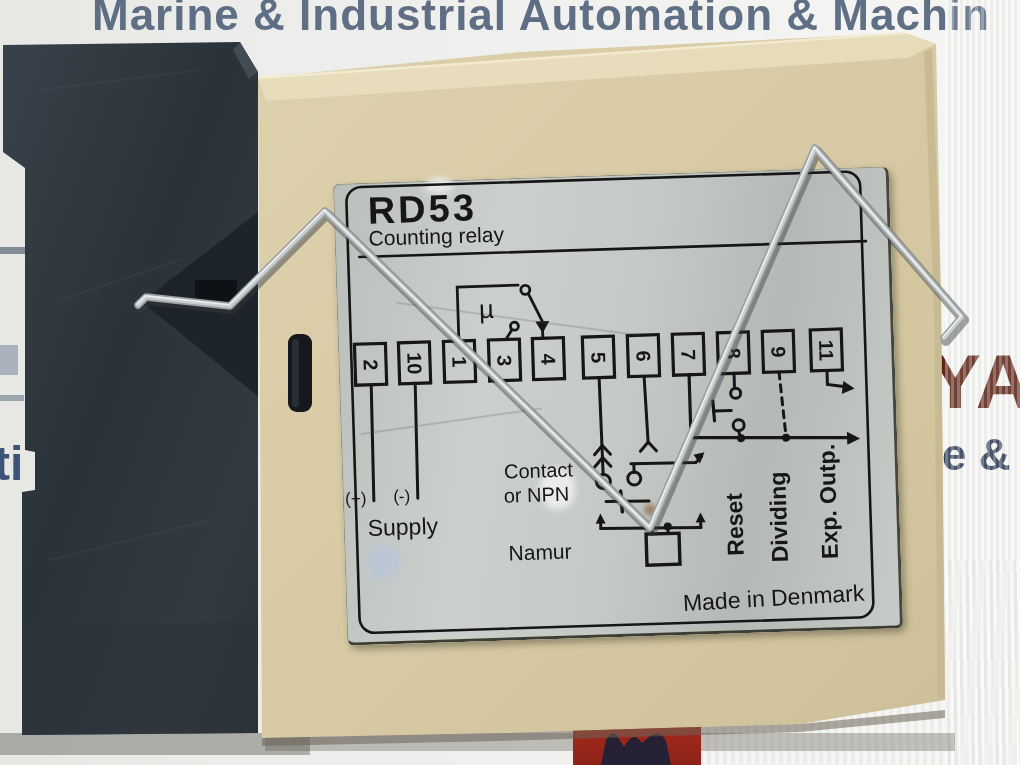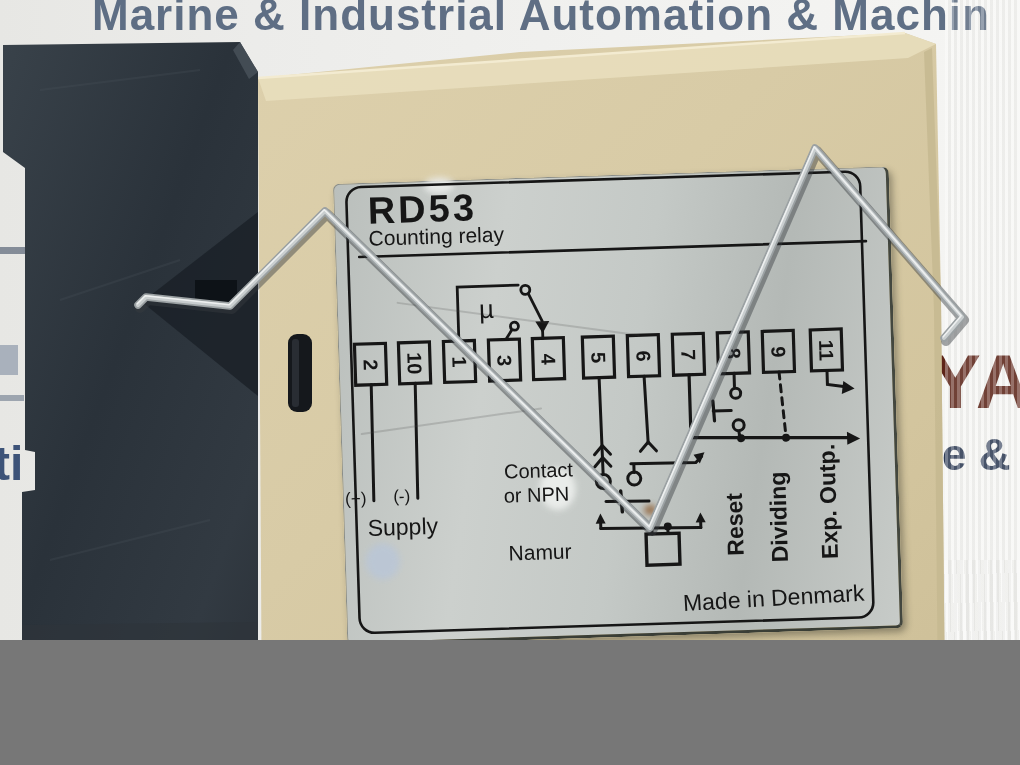--- a/index.html
+++ b/index.html
@@ -1,16 +1,16 @@
 <!DOCTYPE html>
 <html><head>
 <meta charset="utf-8">
 <style>
   html,body{margin:0;padding:0;background:#777;}
-  #canvas{position:relative;width:1020px;height:640px;overflow:hidden;
+  #canvas{position:relative;width:1020px;height:765px;overflow:hidden;
           background:linear-gradient(90deg,#e7e7e4 0%,#ececea 25%,#f1f1ef 60%,#f5f5f3 100%);
           font-family:"Liberation Sans",sans-serif;}
   .abs{position:absolute;}
   .wm{position:absolute;font-weight:bold;white-space:nowrap;filter:blur(.6px);}
   #wm-top{left:92px;top:-10px;font-size:44px;color:#53647c;letter-spacing:1px;opacity:.92;}
   #wm-ya{left:930px;top:338px;font-size:76px;color:#5e2418;letter-spacing:2px;}
   #wm-eamp{left:942px;top:430px;font-size:44px;color:#2c3a55;}
   #wm-ti{left:-6px;top:436px;font-size:48px;color:#3d5378;}
   #streaks-right{left:945px;top:0;width:75px;height:765px;opacity:.5;
      background:repeating-linear-gradient(90deg,rgba(255,255,255,.7) 0 3px,rgba(200,200,196,.35) 3px 6px);}

